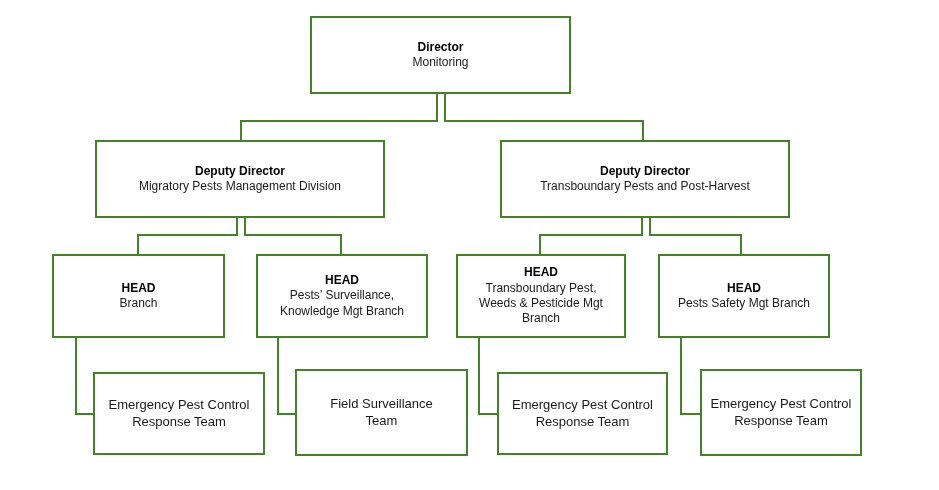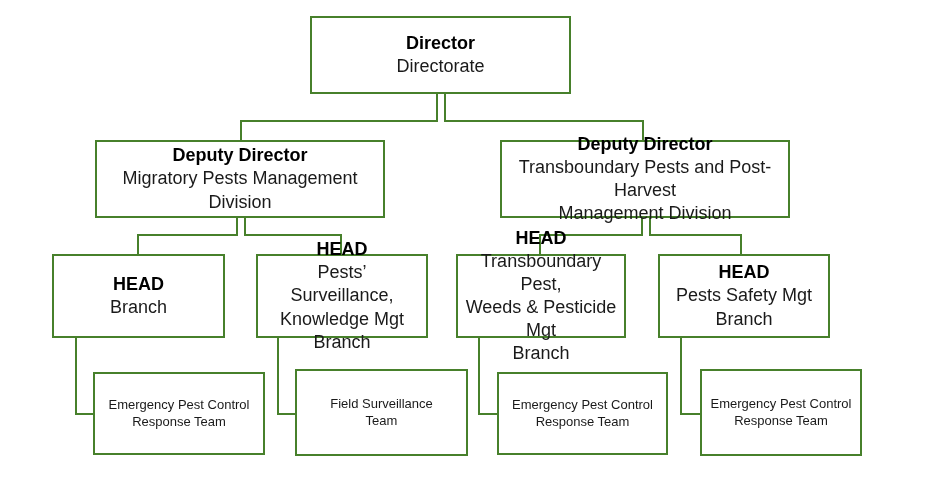--- a/index.html
+++ b/index.html
@@ -25,21 +25,21 @@
     display: flex;
     align-items: center;
     justify-content: center;
     text-align: center;
     z-index: 2;
   }
   .node-inner {
     padding: 0 6px;
     line-height: 1.28;
     color: #000000;
-    font-size: 18px;
+    font-size: 12px;
   }
   .node-title {
     display: block;
     font-weight: bold;
     color: #000000;
   }
   .node-sub {
     display: block;
     color: #1a1a1a;
   }
@@ -61,21 +61,21 @@
   }
 </style>
 </head>
 <body>
 
 <div id="org-chart">
 
   <div class="node" style="left:310px; top:16px; width:261px; height:78px;">
     <div class="node-inner">
       <span class="node-title">Director</span>
-      <span class="node-sub">Directorate</span>
+      <span class="node-sub">Monitoring</span>
     </div>
   </div>
 
   <div class="conn-v" style="left:436px; top:94px; height:28px;"></div>
   <div class="conn-h" style="left:240px; top:120px; width:198px;"></div>
   <div class="conn-v" style="left:240px; top:120px; height:20px;"></div>
 
   <div class="conn-v" style="left:444px; top:94px; height:28px;"></div>
   <div class="conn-h" style="left:444px; top:120px; width:200px;"></div>
   <div class="conn-v" style="left:642px; top:120px; height:20px;"></div>
@@ -84,21 +84,20 @@
     <div class="node-inner">
       <span class="node-title">Deputy Director</span>
       <span class="node-sub">Migratory Pests Management Division</span>
     </div>
   </div>
 
   <div class="node" style="left:500px; top:140px; width:290px; height:78px;">
     <div class="node-inner">
       <span class="node-title">Deputy Director</span>
       <span class="node-sub">Transboundary Pests and Post-Harvest</span>
-      <span class="node-sub">Management Division</span>
     </div>
   </div>
 
   <div class="conn-v" style="left:236px; top:218px; height:18px;"></div>
   <div class="conn-h" style="left:137px; top:234px; width:101px;"></div>
   <div class="conn-v" style="left:137px; top:234px; height:20px;"></div>
 
   <div class="conn-v" style="left:244px; top:218px; height:18px;"></div>
   <div class="conn-h" style="left:244px; top:234px; width:98px;"></div>
   <div class="conn-v" style="left:340px; top:234px; height:20px;"></div>

